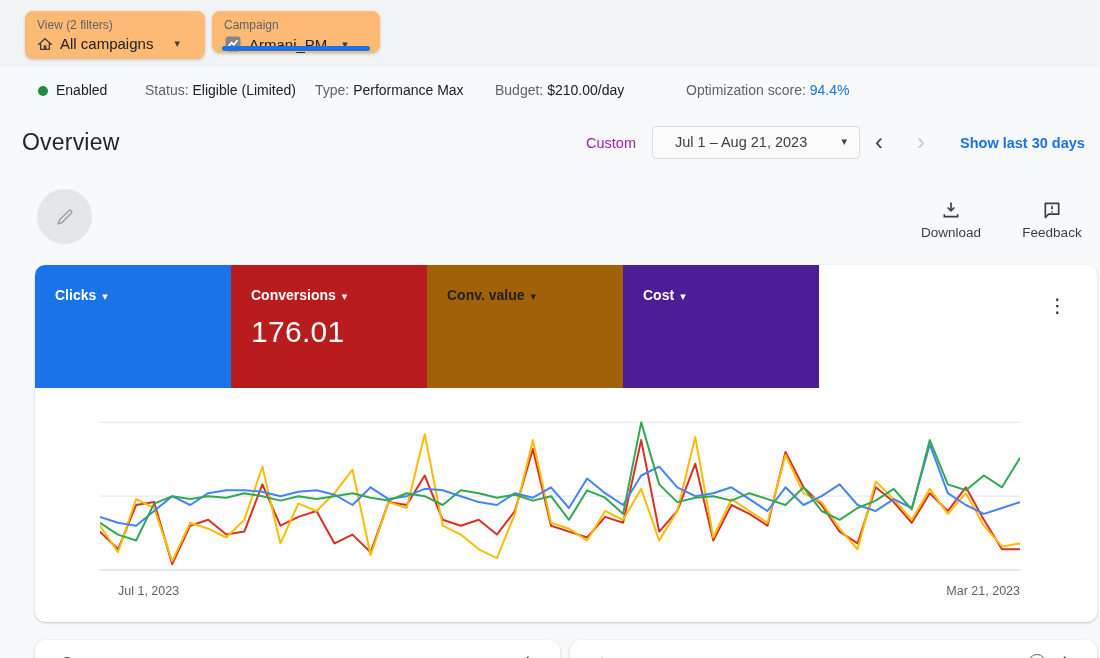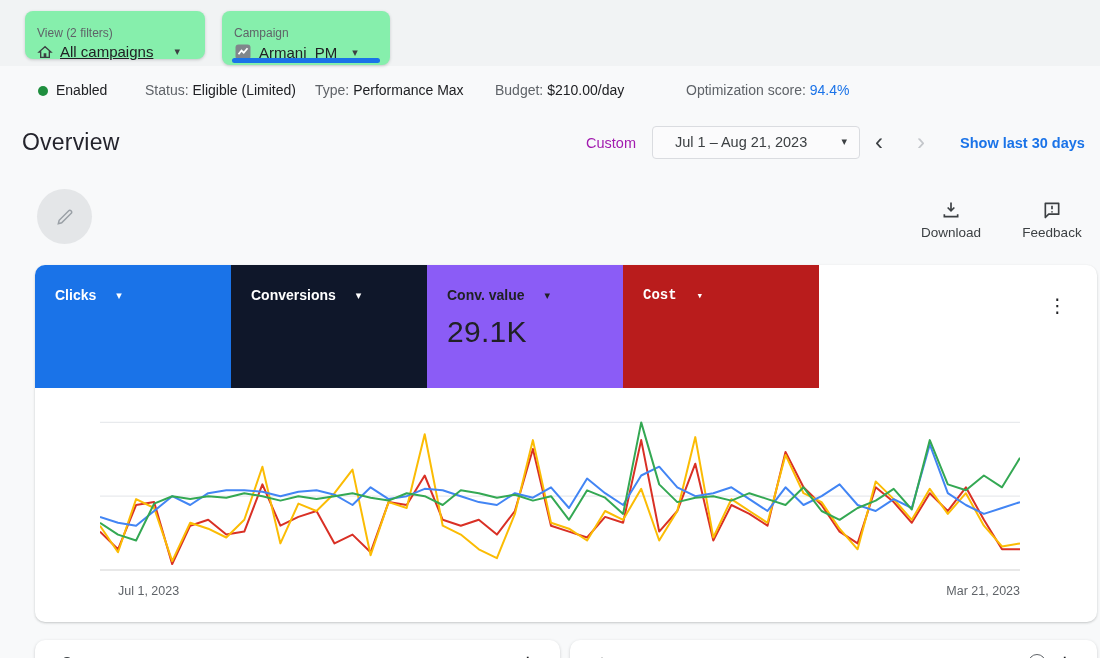--- a/index.html
+++ b/index.html
@@ -4,24 +4,24 @@
 <style>
   html,body{margin:0;padding:0}
   body{
     width:1100px;height:658px;position:relative;overflow:hidden;
     font-family:"Liberation Sans","DejaVu Sans",sans-serif;
     background:#f8f9fa;color:#202124;
   }
   .abs{position:absolute}
   
   .topstrip{top:0;left:0;width:1100px;height:66px;background:#f1f3f4}
-  .selcard{background:#86efac;border-radius:8px;box-shadow:0 1px 3px rgba(60,64,67,.25);padding:15px 12px;box-sizing:border-box}
+  .selcard{background:#fdba74;border-radius:8px;box-shadow:0 1px 3px rgba(60,64,67,.25);padding:7px 12px;box-sizing:border-box}
   .sellabel{font-size:12px;color:#5f6368;line-height:14px}
   .selrow{display:flex;align-items:center;gap:7px;margin-top:3px;font-size:15px;color:#202124}
-  .underlined{text-decoration:underline}
+  .underlined{}
   .caret{color:#5f6368;font-size:11px;margin-left:4px}
   .bluebar{position:absolute;left:10px;right:10px;bottom:2px;height:5px;border-radius:3px;background:#1a73e8}
   
   .statusrow{top:82px;left:38px;width:1040px;height:18px;font-size:14px}
   .statusrow .lbl{color:#5f6368}
   .statusrow .val{color:#202124}
   .dot{display:inline-block;width:10px;height:10px;border-radius:50%;background:#1e8e3e;margin-right:8px;vertical-align:-1px}
   .optval{color:#1a73e8}
   
   .pagetitle{top:129px;left:22px;font-size:23px;color:#24242c;letter-spacing:.2px}
@@ -37,21 +37,21 @@
   .fab{top:189px;left:37px;width:55px;height:55px;border-radius:50%;background:#e4e6e8;display:flex;align-items:center;justify-content:center}
   .tool{display:flex;flex-direction:column;align-items:center;gap:5px;color:#3c4043;font-size:13.5px}
   .toolDownload{top:200px;left:915px;width:72px}
   .toolFeedback{top:200px;left:1015px;width:74px}
   
   .maincard{top:265px;left:35px;width:1062px;height:357px;background:#fff;border-radius:10px;
     box-shadow:0 1px 2px rgba(60,64,67,.18),0 1px 3px rgba(60,64,67,.1)}
   .tiles{position:absolute;top:0;left:0;display:flex}
   .tile{width:196px;height:123px;box-sizing:border-box;padding:22px 0 0 20px;cursor:pointer}
   .tile:first-child{border-top-left-radius:10px}
-  .tlabel{font-size:14px;font-weight:bold;display:flex;align-items:center;gap:20px}
+  .tlabel{font-size:14px;font-weight:bold;display:flex;align-items:flex-end;gap:6px}
   .tlabel .mcaret{font-size:11px}
   .tvalue{font-size:30px;margin-top:12px;letter-spacing:.3px}
   .kebab{position:absolute;top:30px;right:30px;font-size:19px;color:#202124;line-height:20px;cursor:pointer;font-family:"DejaVu Sans",sans-serif}
   .axislabel{position:absolute;font-size:12.5px;color:#5f6368}
   .axL{left:83px;top:319px}
   .axR{right:77px;top:319px}
   
   .bcard{top:640px;height:30px;background:#fff;border-radius:10px 10px 0 0;box-shadow:0 1px 3px rgba(60,64,67,.25);overflow:hidden}
   .bcardL{left:35px;width:525px}
   .bcardR{left:570px;width:527px}
@@ -72,21 +72,21 @@
     <span>
       <svg width="16" height="16" viewBox="0 0 24 24">
           <path d="M12 4 3 12h2.5v8h5.5v-5h2v5h5.5v-8H21z" fill="none" stroke="#3c4043" stroke-width="2"></path>
         </svg>
     </span>
     <span class="underlined">All campaigns</span>
     <span class="caret" style="margin-left:14px;color:#3c4043">▾</span>
   </div>
 </div>
 
-<div class="abs selcard" style="top:11px;left:222px;width:168px;height:54px">
+<div class="abs selcard" style="top:11px;left:212px;width:168px;height:42px">
   <div class="sellabel">Campaign</div>
   <div class="selrow">
     <span>
       <svg width="18" height="18" viewBox="0 0 24 24">
           <rect x="2" y="2" width="20" height="20" rx="4" fill="#80868b"></rect>
           <polyline points="6,15 10,10 13,13 18,7" fill="none" stroke="#fff" stroke-width="2.4"></polyline>
         </svg>
     </span>
     <span>Armani_PM</span>
     <span class="caret" style="margin-left:8px;color:#3c4043">▾</span>
@@ -150,34 +150,34 @@
 </div>
 
 <div class="abs maincard">
   <div class="tiles">
     <div class="tile" style="background: rgb(26, 115, 232); color: rgb(255, 255, 255);">
       <div class="tlabel">
           <span>Clicks</span>
           <span class="mcaret">▾</span>
         </div>
     </div>
-    <div class="tile" style="background: #0f172a; color: rgb(255, 255, 255);">
+    <div class="tile" style="background: #b91c1c; color: rgb(255, 255, 255);">
       <div class="tlabel">
           <span>Conversions</span>
           <span class="mcaret">▾</span>
         </div>
-    </div>
-    <div class="tile" style="background: #8b5cf6; color: rgb(32, 33, 36);">
+      <div class="tvalue">176.01</div>
+    </div>
+    <div class="tile" style="background: #a16207; color: rgb(32, 33, 36);">
       <div class="tlabel">
           <span>Conv. value</span>
           <span class="mcaret">▾</span>
         </div>
-      <div class="tvalue">29.1K</div>
-    </div>
-    <div class="tile" style="background: #b91c1c; color: rgb(255, 255, 255); font-family: Liberation Mono, monospace;">
+    </div>
+    <div class="tile" style="background: #4c1d95; color: rgb(255, 255, 255);">
       <div class="tlabel">
           <span>Cost</span>
           <span class="mcaret">▾</span>
         </div>
     </div>
   </div>
   <div class="kebab">⋮</div>
 
   <svg id="trendsvg" width="920" height="163" style="position:absolute;left:65px;top:145px">
       <line x1="0" x2="920" y1="160" y2="160" stroke="#e0e0e0" stroke-width="1.3"></line>

